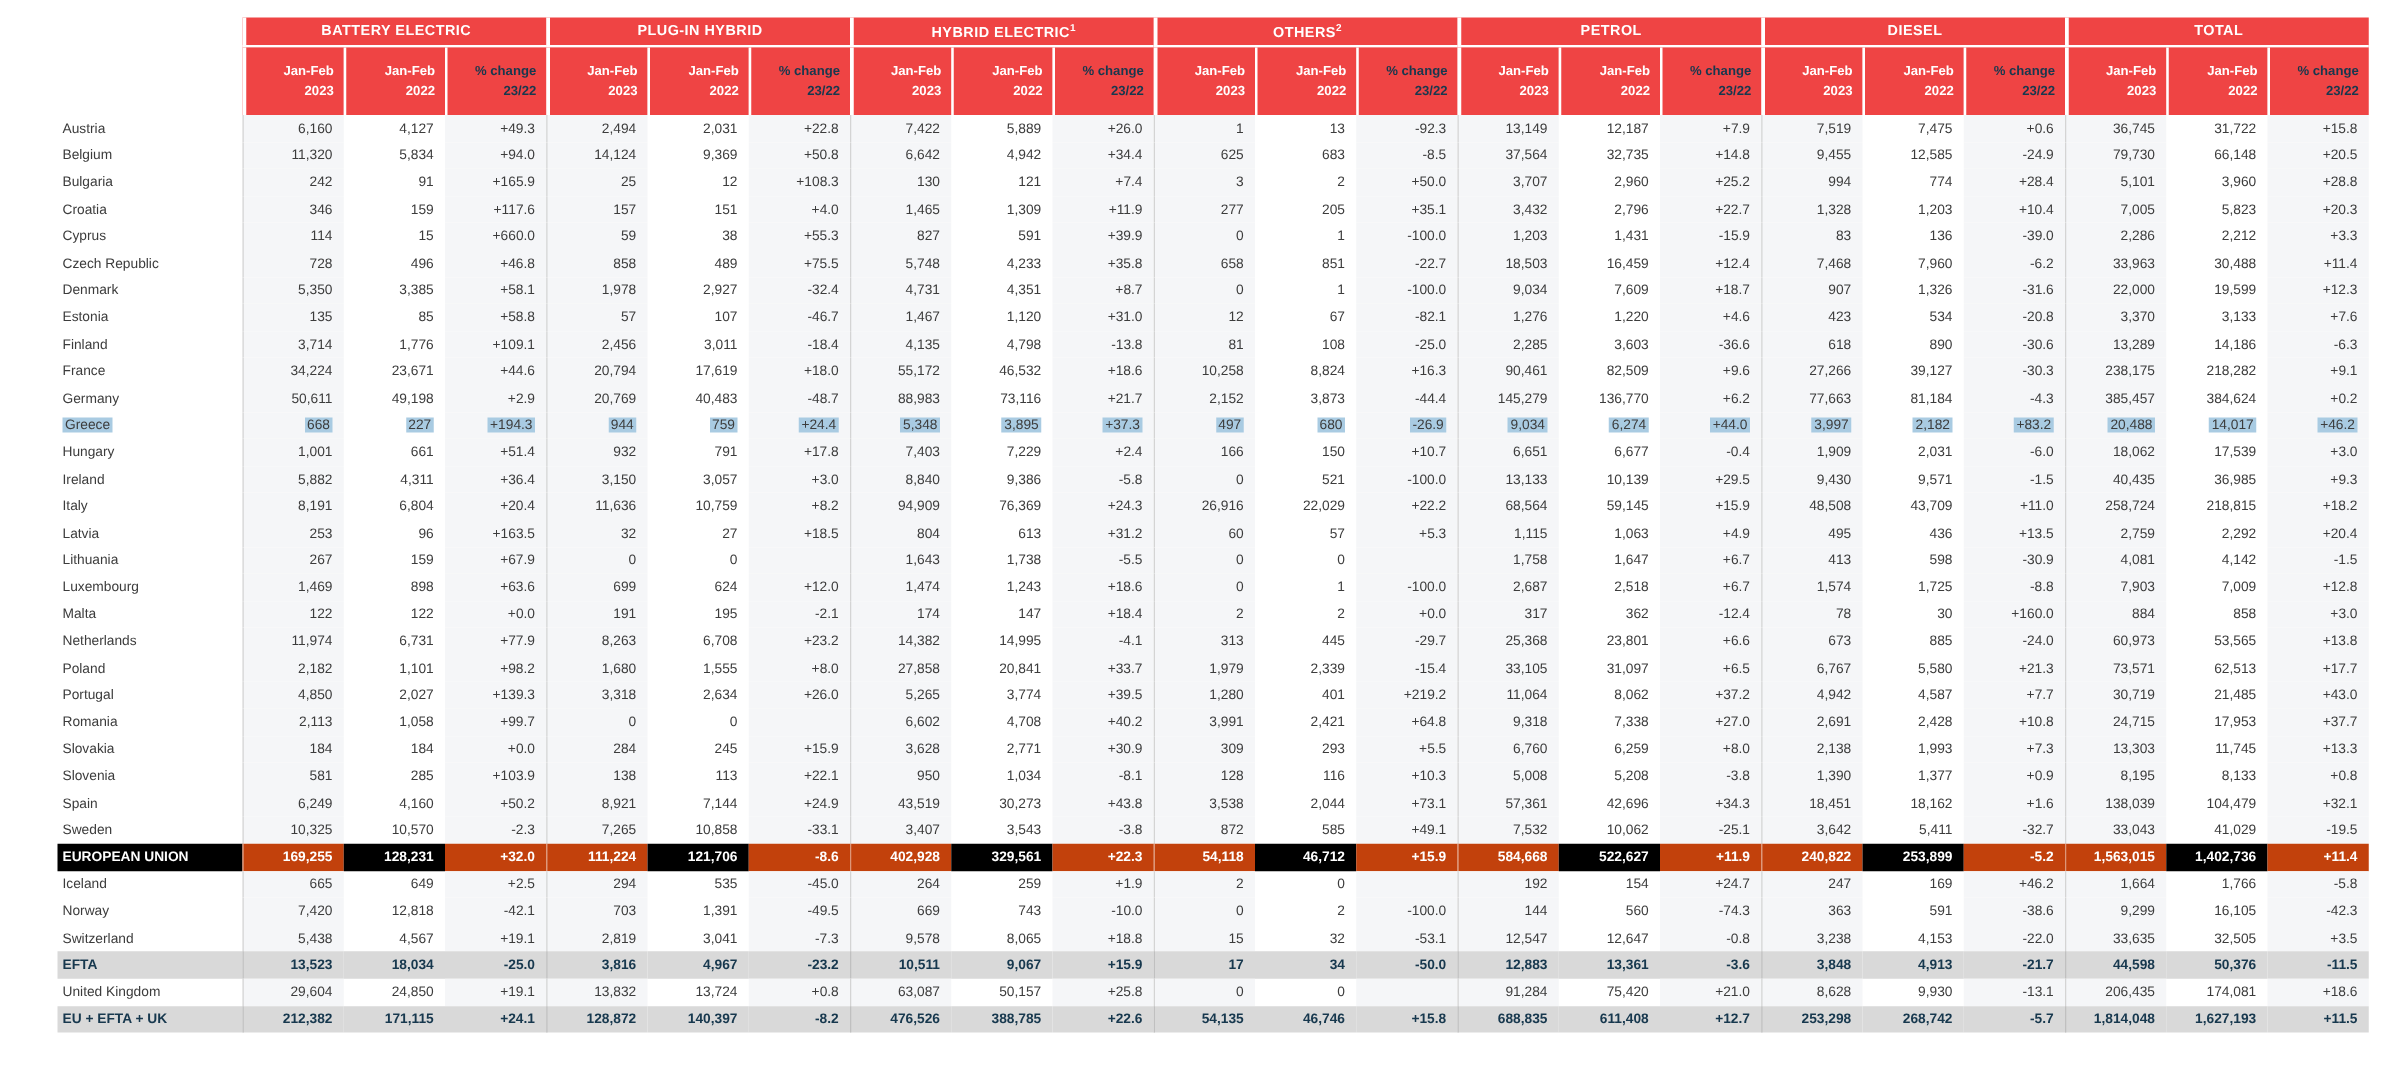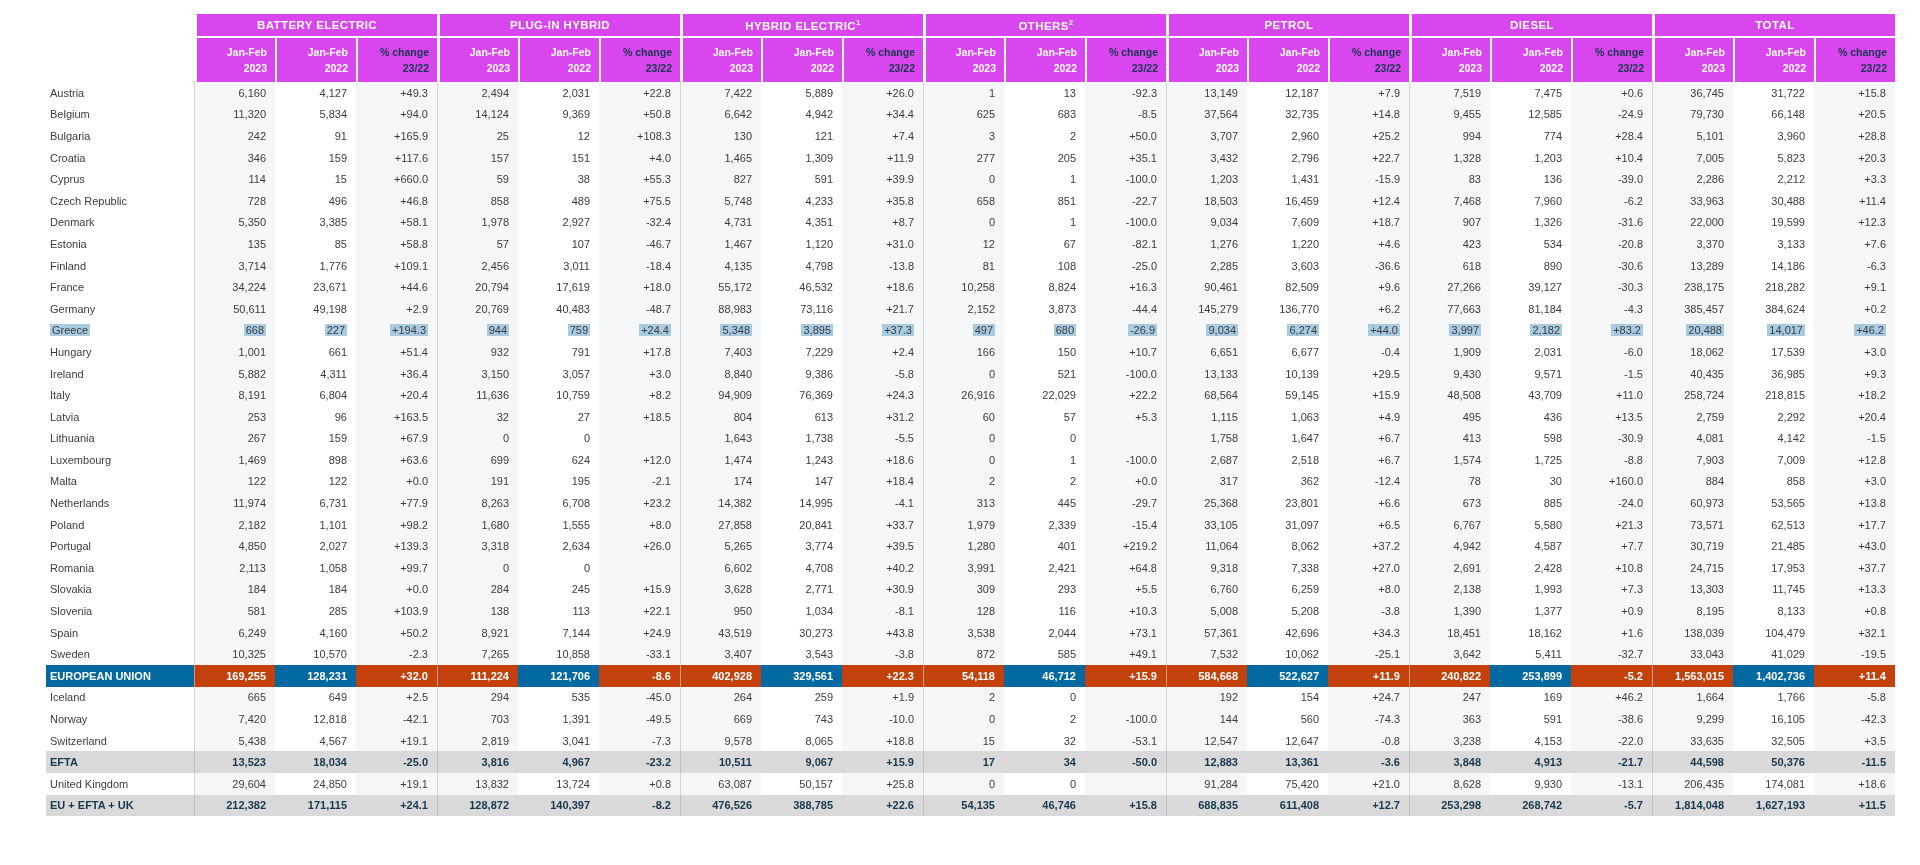--- a/index.html
+++ b/index.html
@@ -3,34 +3,34 @@
 <meta charset="utf-8">
 <style>
   html,body{margin:0;padding:0;background:#ffffff;}
   body{width:1920px;height:865px;overflow:hidden;font-family:"Liberation Sans",sans-serif;}
   .table-wrap{position:absolute;left:46px;top:14px;}
   table{border-collapse:separate;border-spacing:0;table-layout:fixed;}
   col.c-country{width:148px;}
   col.c-data{width:81px;}
   th,td{margin:0;padding:0;font-family:"Liberation Sans",sans-serif;}
   
-  thead th{background:#d946ef;color:#ffffff;font-weight:bold;vertical-align:middle;}
+  thead th{background:#ef4444;color:#ffffff;font-weight:bold;vertical-align:middle;}
   th.corner{background:#ffffff;}
   th.grp{font-size:11.5px;letter-spacing:.4px;border-left:3px solid #fff;border-bottom:2px solid #fff;height:22px;text-align:center;}
   th.grp sup{font-size:8px;}
-  th.sub{font-size:10.5px;height:44px;text-align:right;padding-right:8px;border-left:2px solid #fff;line-height:1.55;margin-top:12px;}
+  th.sub{font-size:10.5px;height:54px;text-align:right;padding-right:8px;border-left:2px solid #fff;line-height:1.55;margin-top:12px;}
   th.sub.gstart{border-left:3px solid #fff;}
   th.sub.pct{color:#17384e;}
   
   tbody td{font-size:11px;color:#3c3c3c;height:21.6px;white-space:nowrap;overflow:hidden;}
   td.country{text-align:left;padding-left:4px;margin-top:24px;}
   td.num{text-align:right;padding-right:9px;}
   td.gstart{border-left:1px solid #d4d4d4;}
   td.tint{background:#f5f6f8;}
-  tr.row-eu td{background:#0369a1;color:#ffffff;font-weight:bold;}
+  tr.row-eu td{background:#000000;color:#ffffff;font-weight:bold;}
   tr.row-eu td.gstart{border-left:1px solid rgba(255,255,255,.45);}
   tr.row-eu td.tint{background:#c2410c;}
   tr.row-subtotal td{background:#d9d9d9;color:#17384e;font-weight:bold;}
   tr.row-subtotal td.tint{background:#d9d9d9;padding-left:20px;}
   tr.row-subtotal td.gstart{border-left:1px solid #c0c0c0;}
   tr.row-highlight span.hl{background:#a9cbe2;padding:0 2px;}
 </style>
 </head>
 <body>
 

